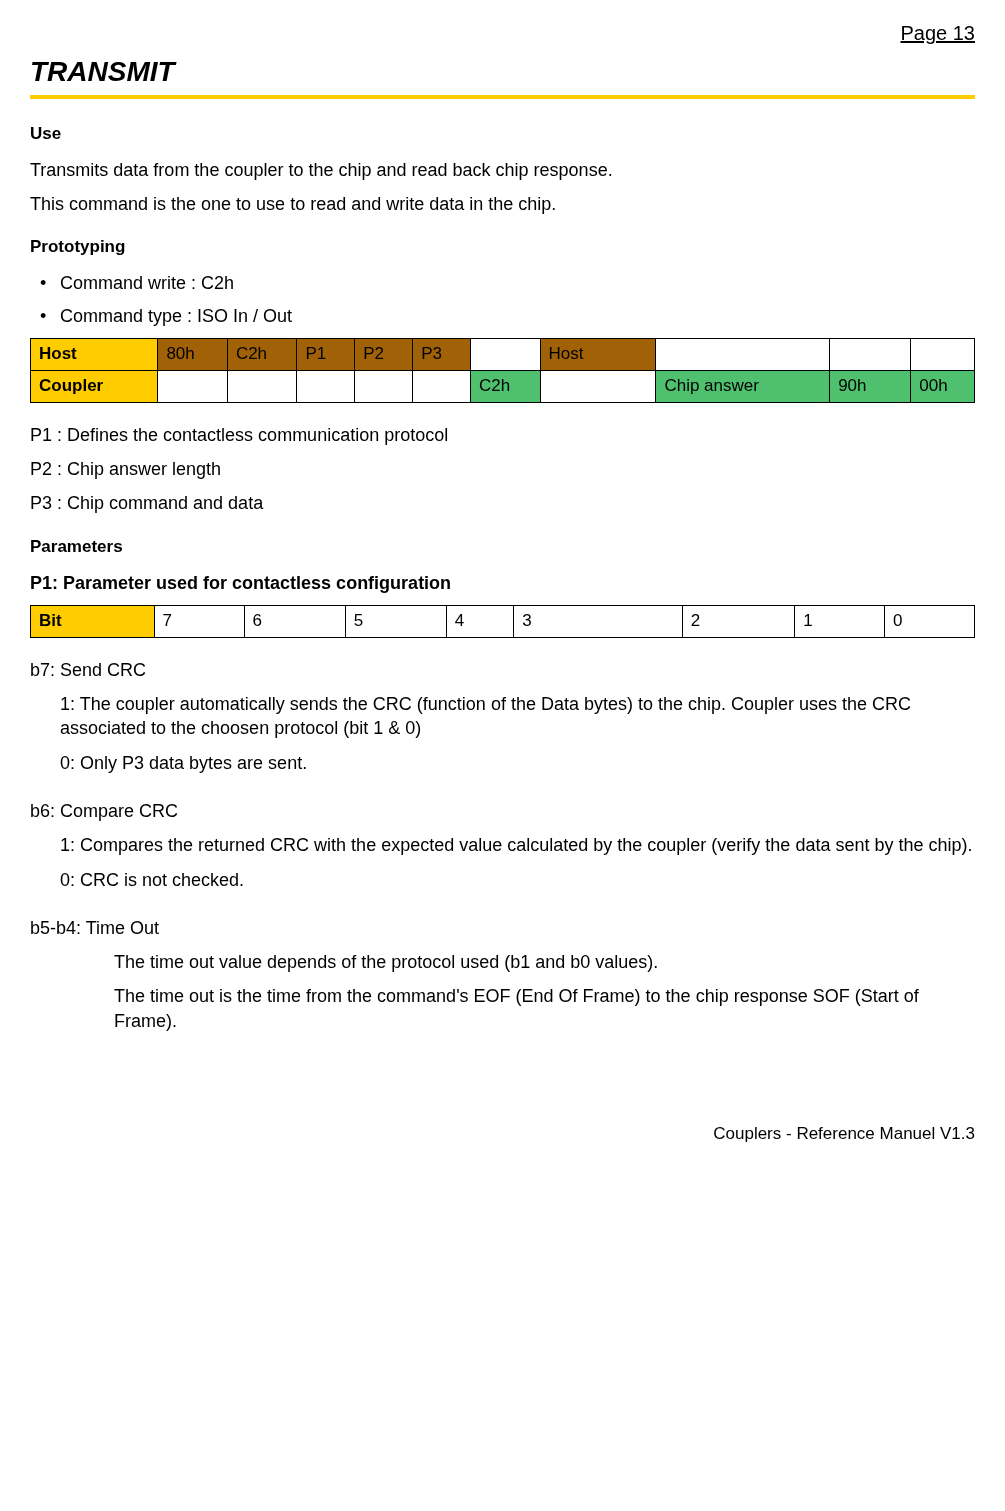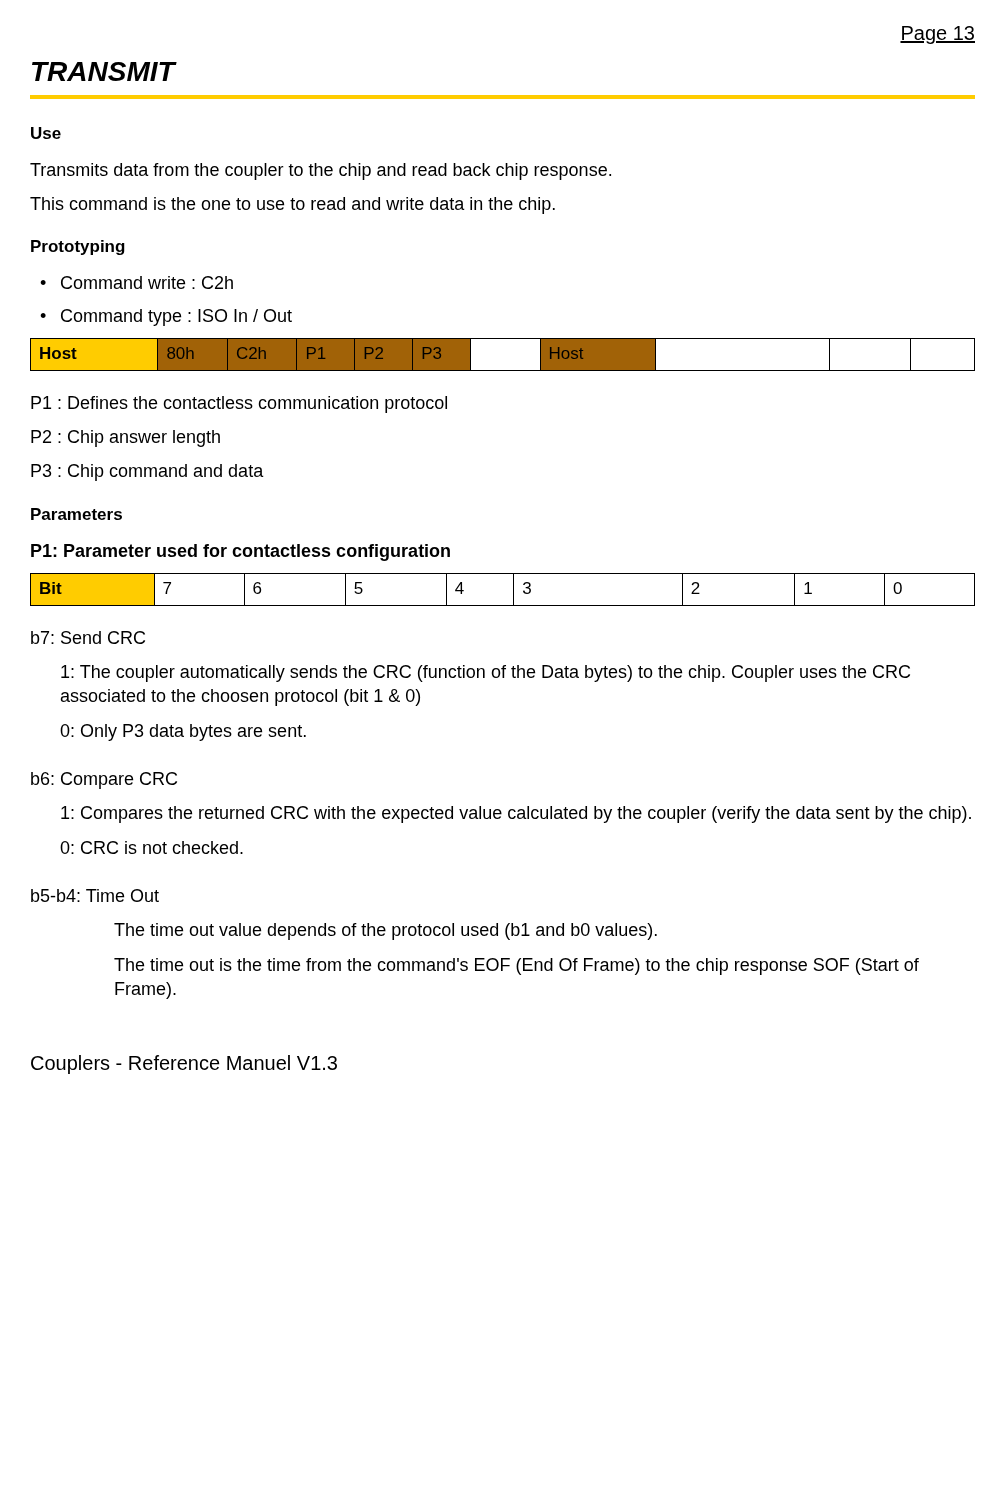--- a/index.html
+++ b/index.html
@@ -59,22 +59,23 @@
     vertical-align: top;
     font-weight: normal;
   }
   .hdr-yellow { background: #FFCC00; font-weight: bold; }
   .cell-purple { background: #a16207; }
   .cell-green  { background: #4fc06e; }
   .subhead { font-weight: bold; margin: 0 0 10px 0; }
   .indent1 { margin-left: 30px; }
   .indent3 { margin-left: 84px; }
   .footer {
-    margin-top: 49px;
-    font-size: 20px;
+    margin-top: 90px;
+    font-size: 17px;
+    text-align: right;
   }
   
   .proto col.c0 { width: 110px; }
   .proto col.c1 { width: 60px; }
   .proto col.c2 { width: 60px; }
   .proto col.c3 { width: 50px; }
   .proto col.c4 { width: 50px; }
   .proto col.c5 { width: 50px; }
   .proto col.c6 { width: 60px; }
   .proto col.c7 { width: 100px; }
@@ -123,20 +124,33 @@
     <td class="cell-purple">C2h</td>
     <td class="cell-purple">P1</td>
     <td class="cell-purple">P2</td>
     <td class="cell-purple">P3</td>
     <td></td>
     <td class="cell-purple">Host</td>
     <td></td>
     <td></td>
     <td></td>
   </tr>
+  <tr>
+    <td class="hdr-yellow">Coupler</td>
+    <td></td>
+    <td></td>
+    <td></td>
+    <td></td>
+    <td></td>
+    <td class="cell-green">C2h</td>
+    <td></td>
+    <td class="cell-green">Chip answer</td>
+    <td class="cell-green">90h</td>
+    <td class="cell-green">00h</td>
+  </tr>
 </tbody>
   </table>
 
 <p>P1 : Defines the contactless communication protocol</p>
 <p>P2 : Chip answer length</p>
 <p>P3 : Chip command and data</p>
 
 <h2>Parameters</h2>
 <p class="subhead">P1: Parameter used for contactless configuration</p>
 

